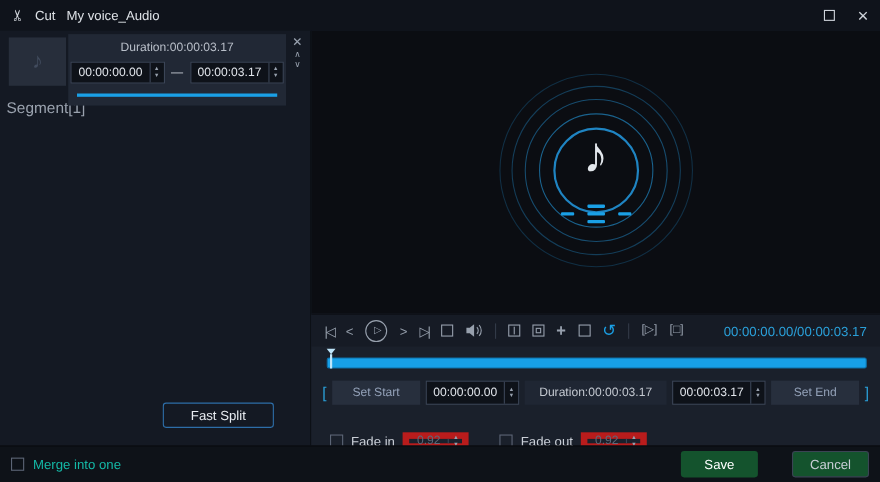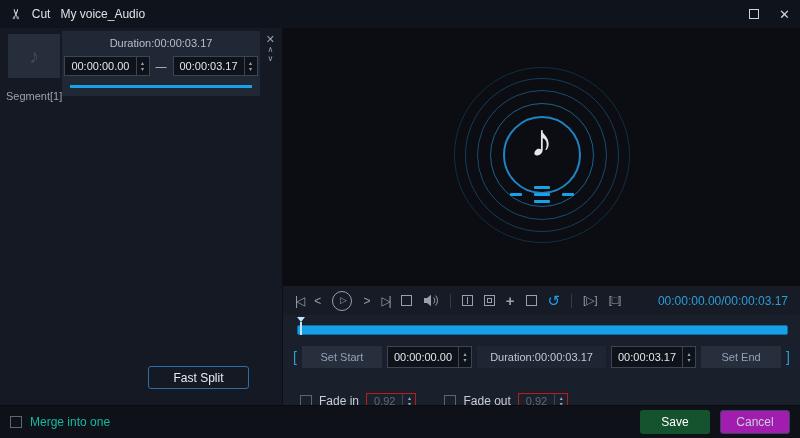--- a/index.html
+++ b/index.html
@@ -19,21 +19,21 @@
   .win-controls { margin-left:auto; display:flex; align-items:center; gap:20px; color:#cfd4db; }
   .btn-max { width:10px; height:10px; border:1px solid #cfd4db; }
   .btn-close { font-size:13px; line-height:1; }
 
   
   .left { position:absolute; top:28px; left:0; width:283px; bottom:33px;
           background:#141923; border-right:1px solid #0c0f15; }
   .thumb { position:absolute; top:6px; left:8px; width:52px; height:44px; background:#272e3b;
            display:flex; align-items:center; justify-content:center; }
   .thumb-note { color:#414b5d; font-size:20px; }
-  .thumb-label { position:absolute; top:62px; left:6px; font-size:11px; color:#9aa2ae; }
+  .thumb-label { position:absolute; top:62px; left:6px; font-size:14px; color:#9aa2ae; }
 
   .segpanel { position:absolute; top:3px; left:62px; width:198px; background:#212835; padding:6px 8px 8px; }
   .segpanel-dur { text-align:center; font-size:11px; color:#b9bfc9; margin-bottom:7px; }
   .seg-row { display:flex; align-items:center; justify-content:center; gap:6px; }
   .dash { color:#c9ced6; font-size:11px; }
   .seg-line { height:3px; background:#1aa0e6; margin-top:9px; }
 
   .spin { display:flex; align-items:stretch; background:#0e1219; border:1px solid #3b4557; height:20px; }
   .spin-val { padding:0 6px; font-size:11px; color:#e2e6ec; display:flex; align-items:center; white-space:nowrap; }
   .spin-arrows { display:flex; flex-direction:column; justify-content:center; border-left:1px solid #3b4557; width:13px; }
@@ -104,33 +104,33 @@
   .btn-dim { height:22px; background:#272f3d; border:none; color:#93a1b8; font-size:11px;
              display:flex; align-items:center; justify-content:center; flex:0 0 80px; font-family:inherit; }
   .trim-spin { height:22px; flex:0 0 auto; }
   .dur-label { height:22px; background:#1f2633; color:#c3c8d0; display:flex; align-items:center;
                justify-content:center; flex:1; white-space:nowrap; }
 
   
   .faderow { position:absolute; top:362px; left:17px; height:22px; display:flex; align-items:center; gap:7px; }
   .cb { width:12px; height:12px; border:1px solid #5c6576; background:transparent; flex:0 0 auto; }
   .fade-label { font-size:12px; color:#c9ced6; }
-  .fade-spin { display:flex; align-items:stretch; height:16px; background:#1b212c; border:1px solid #b91c1c; }
+  .fade-spin { display:flex; align-items:stretch; height:16px; background:#1b212c; border:6px solid #b91c1c; }
   .fade-val { padding:0 7px; font-size:11px; color:#5f6878; display:flex; align-items:center; }
   .fade-gap { width:14px; }
 
   
   .footer { position:absolute; bottom:0; left:0; right:0; height:33px; background:#0e1218;
             border-top:1px solid #090b0f; display:flex; align-items:center; gap:8px; padding:0 10px; }
   .merge-label { font-size:12px; color:#14b8a6; }
   .footer-buttons { margin-left:auto; display:flex; gap:10px; }
   .btn-save { width:70px; height:24px; background:#14532d; border:none; border-radius:3px;
               color:#fff; font-size:12px; font-family:inherit; }
-  .btn-cancel { width:70px; height:24px; background:#a21caf; border:1px solid #3a4454; border-radius:3px;
-                color:#c9ced6; font-size:12px; font-family:inherit; }
+  .btn-cancel { width:70px; height:24px; background:#14532d; border:1px solid #3a4454; border-radius:3px;
+                color:#c9ced6; font-size:12px; font-family:inherit;margin-left:21px; }
 </style>
 </head>
 <body>
 
 <div id="win">
 
   <div class="titlebar">
     <span class="scissors">✂</span>
     <span class="title-app">Cut</span>
     <span class="title-file">My voice_Audio</span>

